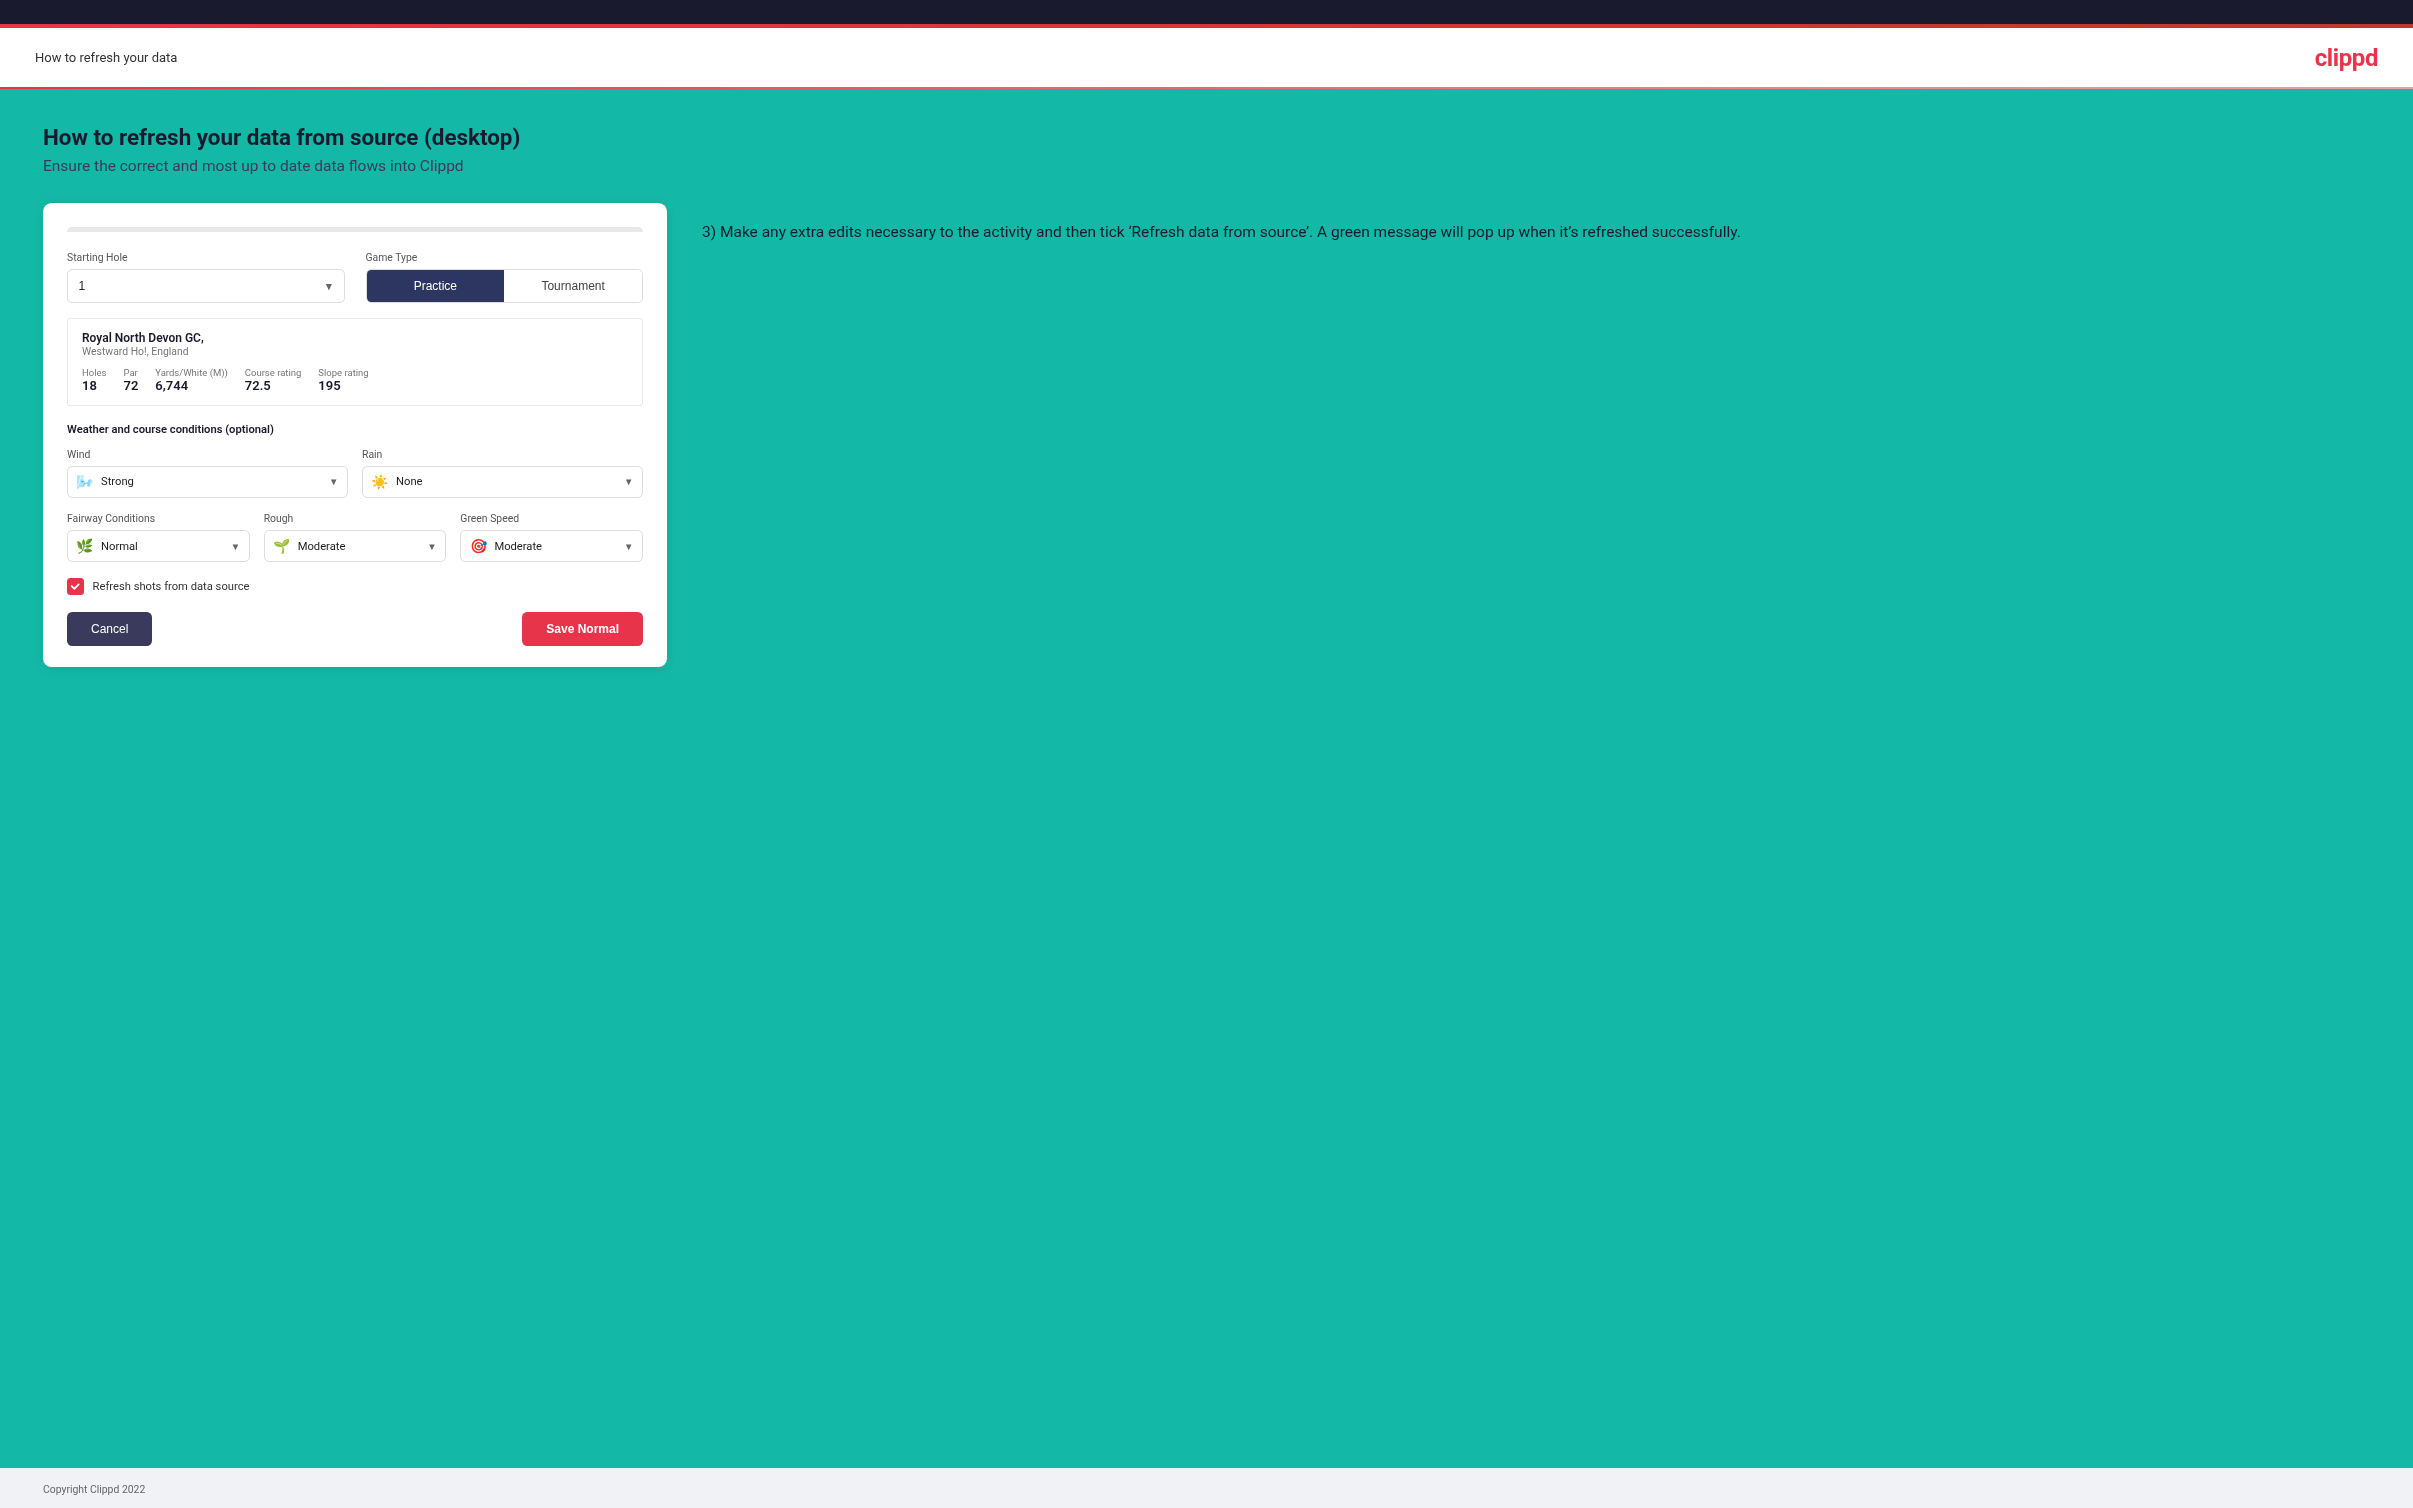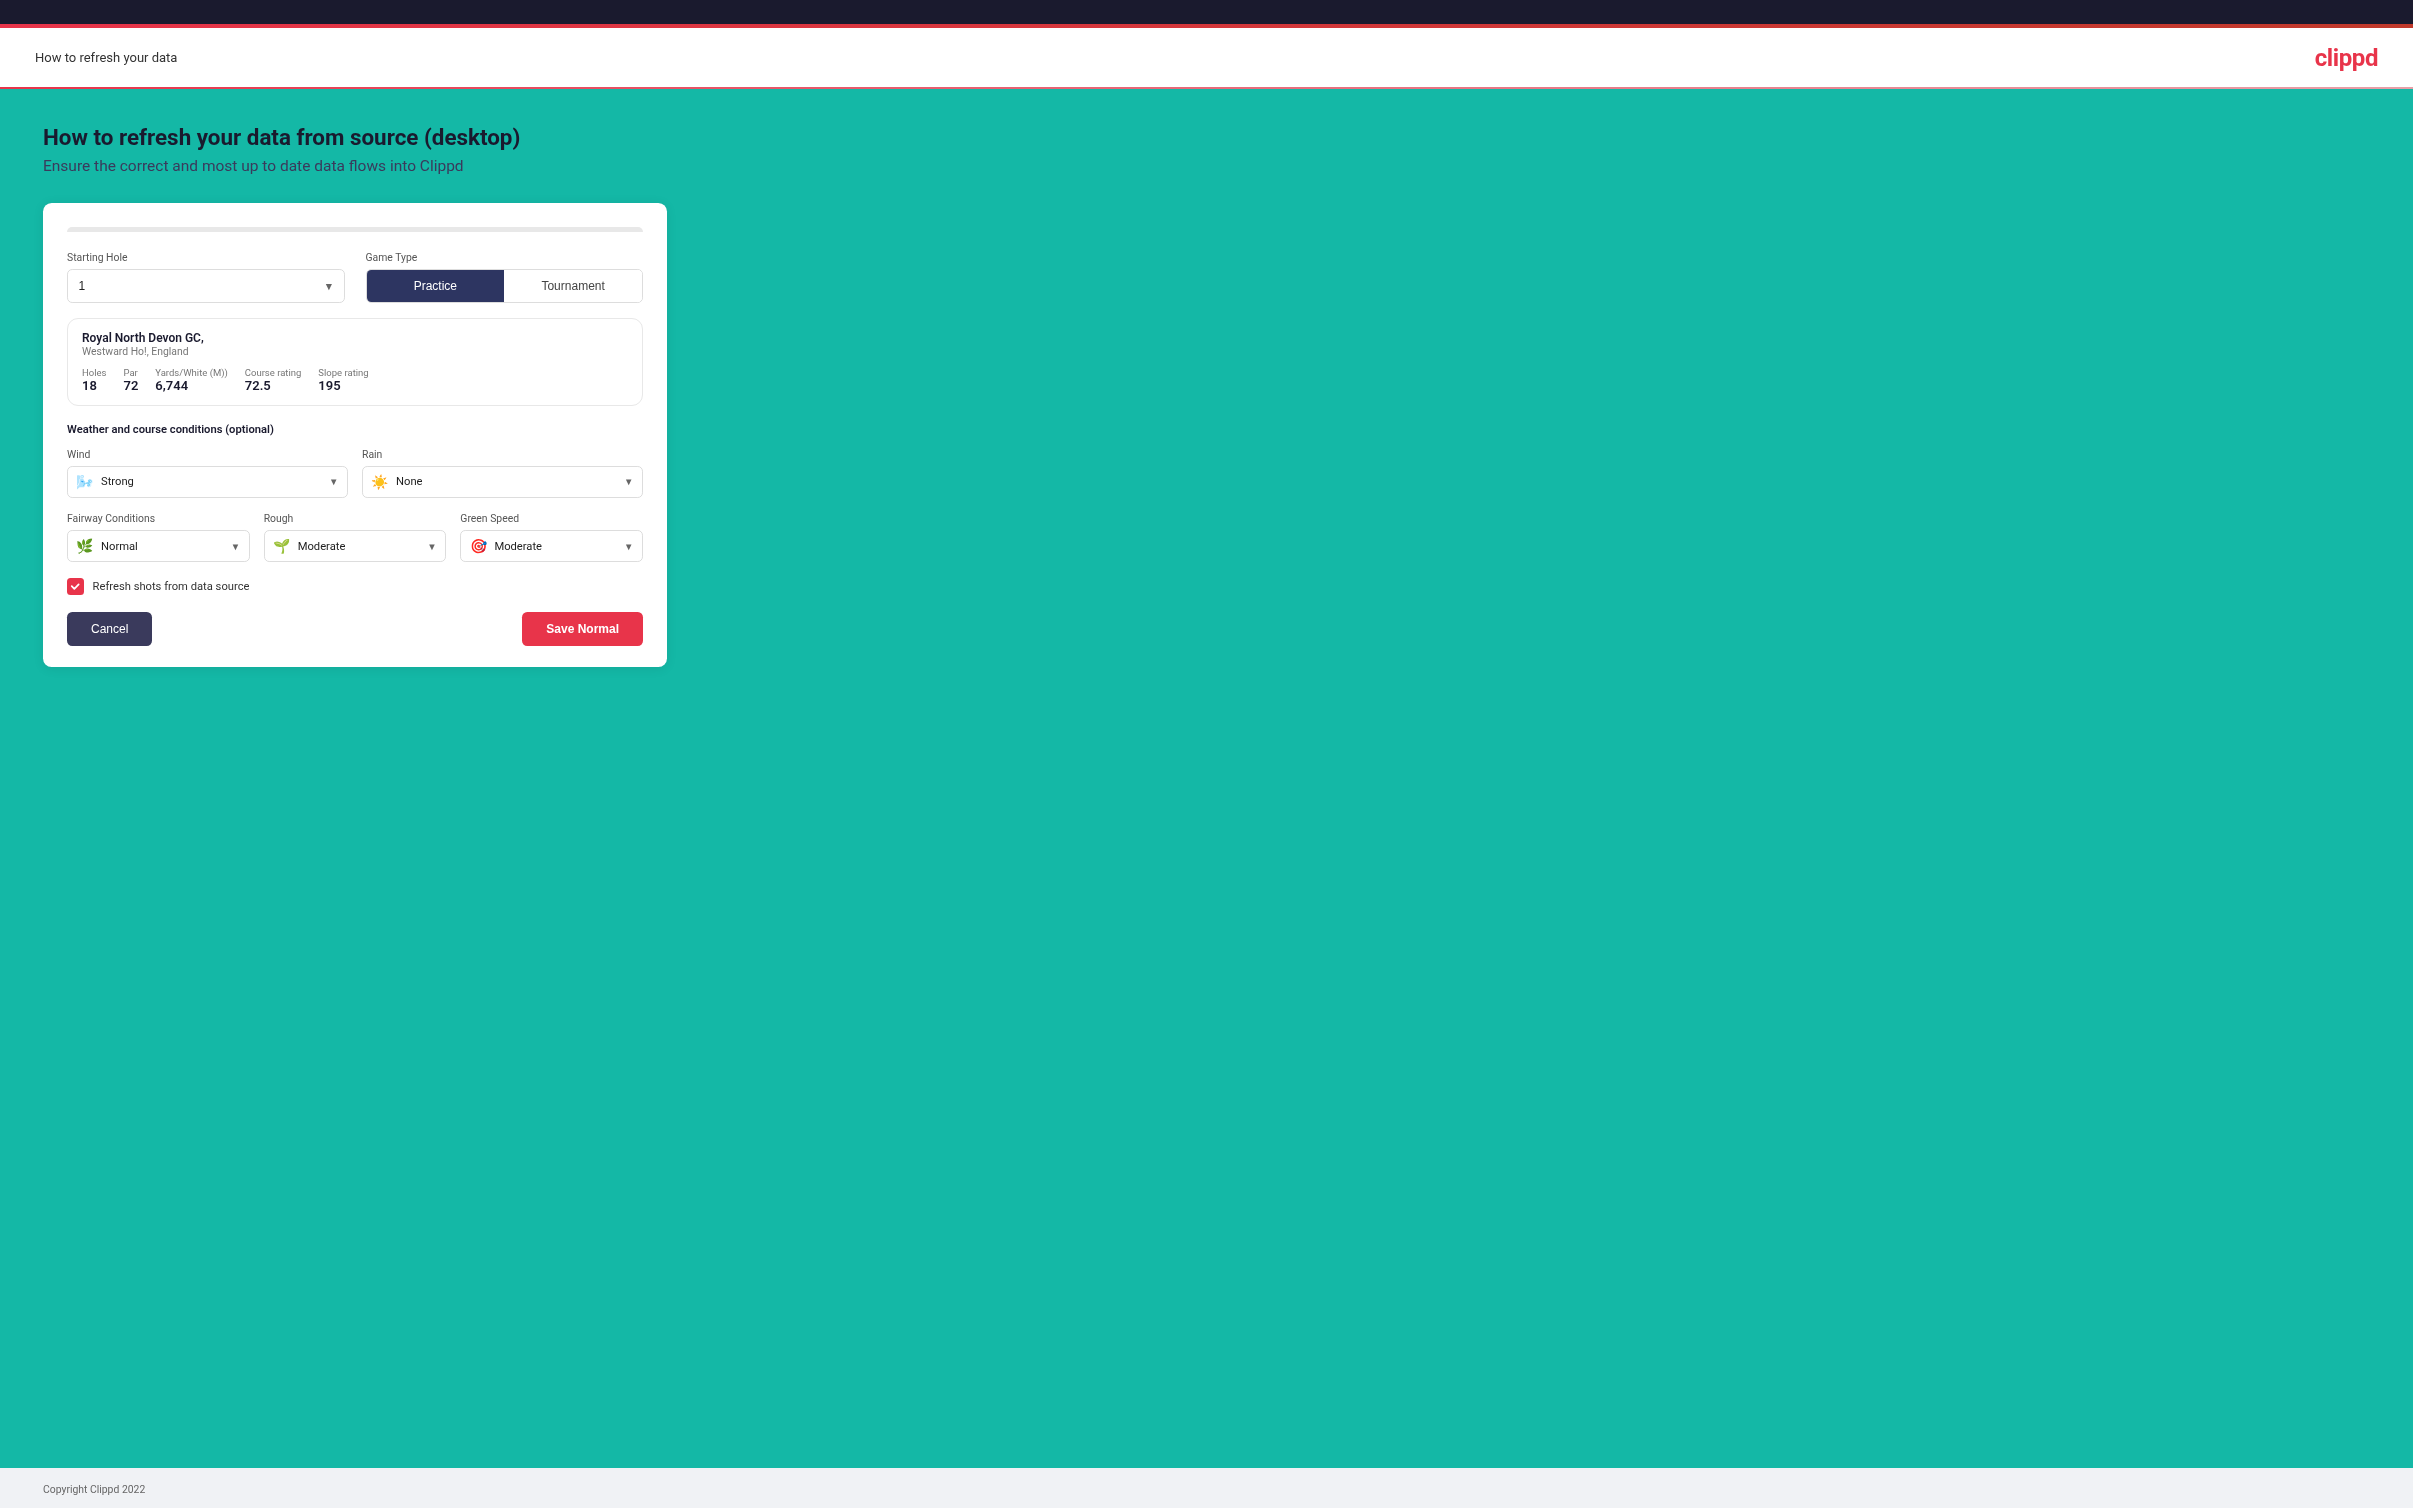--- a/index.html
+++ b/index.html
@@ -124,21 +124,21 @@
       cursor: pointer;
       background: #fff;
       color: #444;
     }
     .toggle-btn.active {
       background: #2d3561;
       color: #fff;
     }
     .course-info-box {
       border: 0.9px solid #e8e8e8;
-      border-radius: 11px;
+      border-radius: 3px;
       padding: 12px 14px;
       margin-bottom: 17px;
     }
     .course-name {
       font-size: 12px;
       font-weight: 600;
       color: #1a1a2e;
     }
     .course-location {
       font-size: 10.4px;
@@ -406,19 +406,22 @@
         </div>
         <span class="checkbox-label">Refresh shots from data source</span>
       </div>
 
       <div class="form-actions">
         <button class="btn-cancel">Cancel</button>
         <button class="btn-save">Save Normal</button>
       </div>
     </div>
 
+    <div class="side-text">
+      <p>3) Make any extra edits necessary to the activity and then tick ‘Refresh data from source’. A green message will pop up when it’s refreshed successfully.</p>
+    </div>
   </div>
 </div>
 
 <div class="footer">
   <span class="footer-text">Copyright Clippd 2022</span>
 </div>
 
 
 </body></html>

